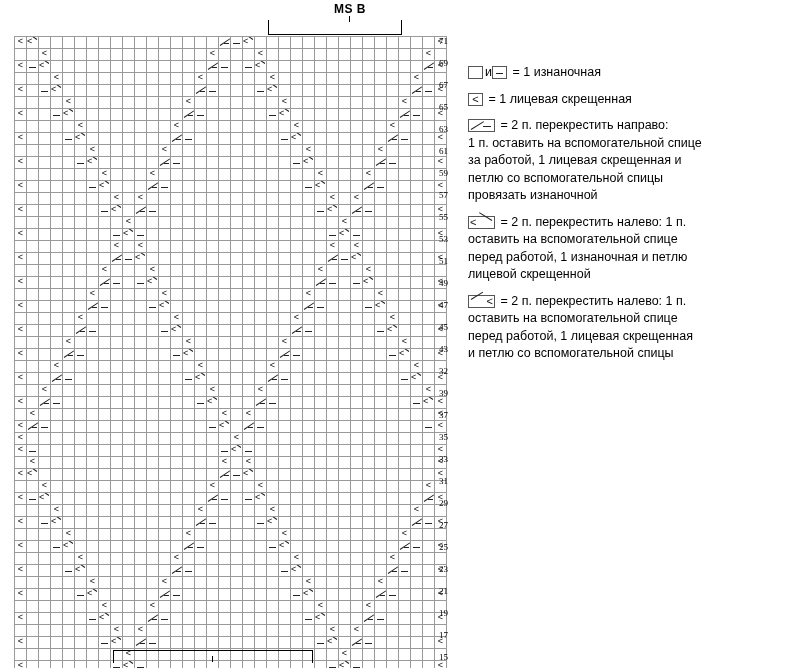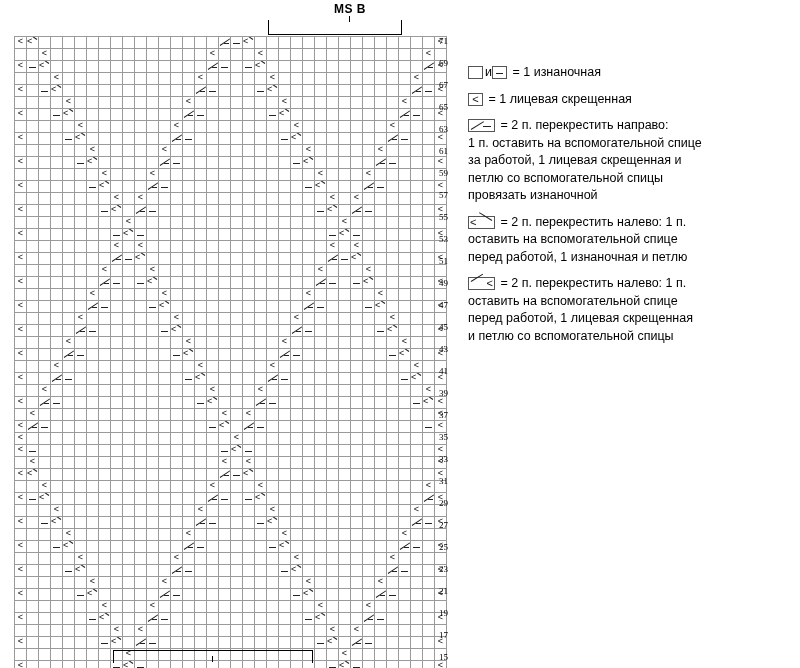--- a/index.html
+++ b/index.html
@@ -6027,21 +6027,21 @@
       <div class="rownum">51</div>
       <div class="rownum empty">.</div>
       <div class="rownum">49</div>
       <div class="rownum empty">.</div>
       <div class="rownum">47</div>
       <div class="rownum empty">.</div>
       <div class="rownum">45</div>
       <div class="rownum empty">.</div>
       <div class="rownum">43</div>
       <div class="rownum empty">.</div>
-      <div class="rownum">41</div>
+      <div class="rownum">32</div>
       <div class="rownum empty">.</div>
       <div class="rownum">39</div>
       <div class="rownum empty">.</div>
       <div class="rownum">37</div>
       <div class="rownum empty">.</div>
       <div class="rownum">35</div>
       <div class="rownum empty">.</div>
       <div class="rownum">33</div>
       <div class="rownum empty">.</div>
       <div class="rownum">31</div>
@@ -6079,20 +6079,21 @@
         <span class="legend-line"><span class="key w2 k-crossR"></span><span class="legend-text"> = 2 п.  перекрестить  направо:</span></span>
         <span class="indent">1 п. оставить на вспомогательной спице</span>
         <span class="indent">за работой, 1 лицевая скрещенная  и</span>
         <span class="indent">петлю со вспомогательной  спицы</span>
         <span class="indent">провязать изнаночной</span>
       </div>
       <div class="legend-item">
         <span class="legend-line"><span class="key w2 k-crossL"></span><span class="legend-text"> = 2 п. перекрестить налево: 1 п.</span></span>
         <span class="indent">оставить на вспомогательной спице</span>
         <span class="indent">перед работой, 1 изнаночная и петлю</span>
+        <span class="indent">лицевой скрещенной</span>
       </div>
       <div class="legend-item">
         <span class="legend-line"><span class="key w2 k-crossLk"></span><span class="legend-text"> = 2 п. перекрестить налево: 1 п.</span></span>
         <span class="indent">оставить на вспомогательной спице</span>
         <span class="indent">перед работой, 1 лицевая скрещенная</span>
         <span class="indent">и петлю со вспомогательной  спицы</span>
       </div>
     </div>
 
 </div>

